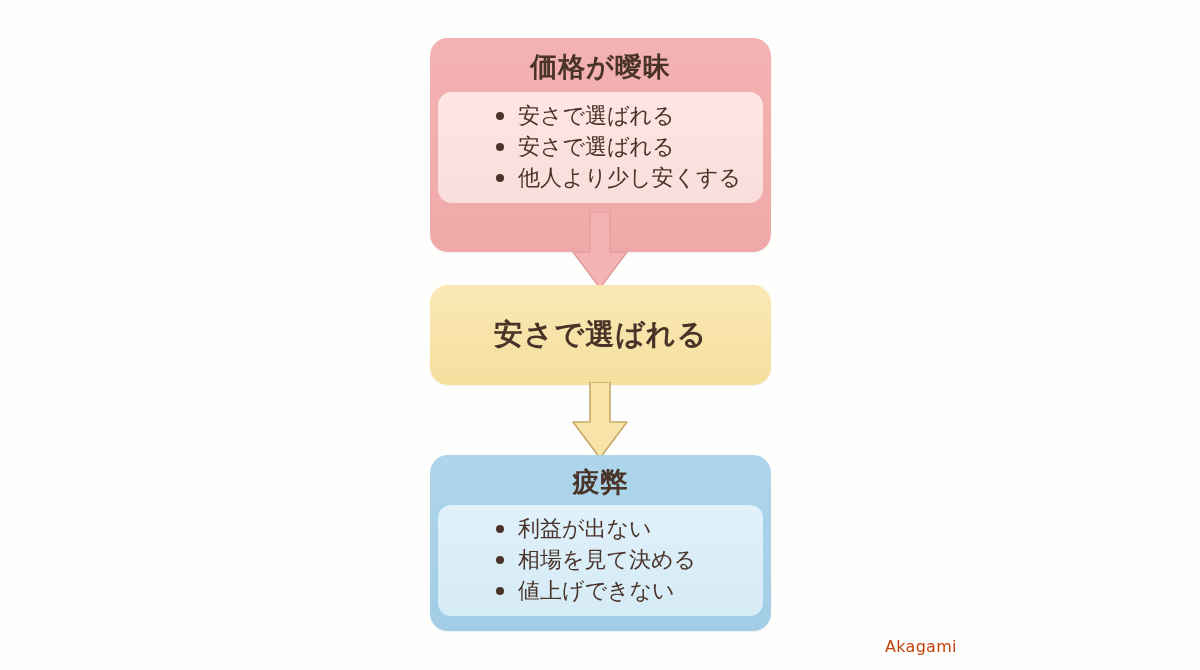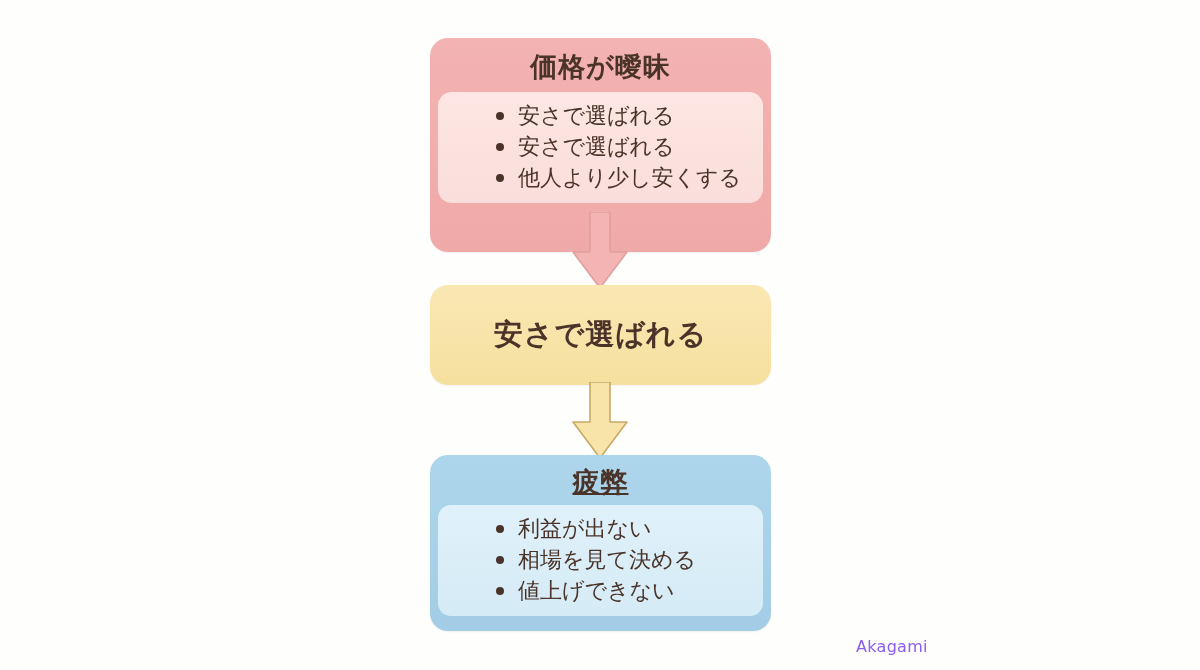--- a/index.html
+++ b/index.html
@@ -106,21 +106,20 @@
 
   
   #stage-exhaust {
     top: 455px;
     height: 176px;
     background: linear-gradient(180deg, #add6ec 0%, #a3cde6 100%);
     box-shadow: 0 1px 2px rgba(0,0,0,0.06);
   }
   #stage-exhaust .card-header {
     padding: 12px 0 8px 0;
-    text-decoration: underline;
   }
   #stage-exhaust .card-body {
     background: linear-gradient(180deg, #e0f1fa 0%, #d5ebf6 100%);
     border-radius: 13px;
   }
 
   
   .arrow {
     position: absolute;
     left: 567px;
@@ -131,24 +130,24 @@
     height: 78px;
   }
   #arrow-cheap-to-exhaust {
     top: 382px;
     height: 78px;
   }
 
   
   #watermark {
     position: absolute;
-    left: 856px;
+    left: 885px;
     top: 637px;
     font-size: 16px;
-    color: #8b5cf6;
+    color: #c2410c;
     font-family: "DejaVu Sans", "Liberation Sans", sans-serif;
     letter-spacing: 0.3px;
   }
 </style>
 </head>
 <body>
 
 <div id="canvas">
 
   <div class="card" id="stage-price">

